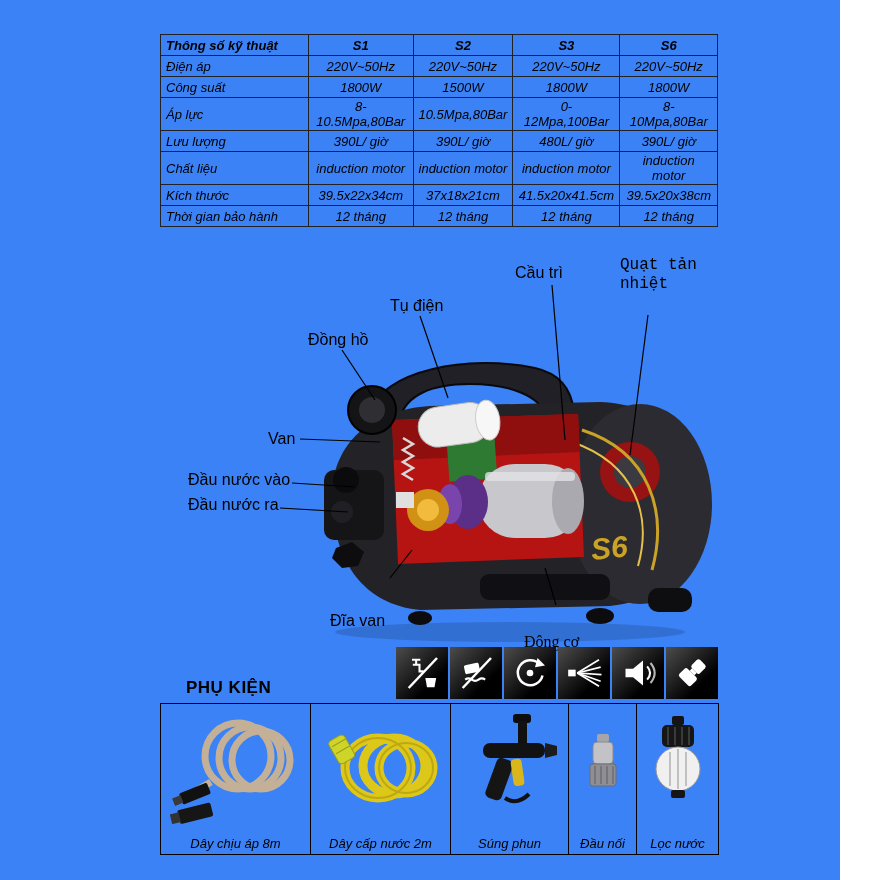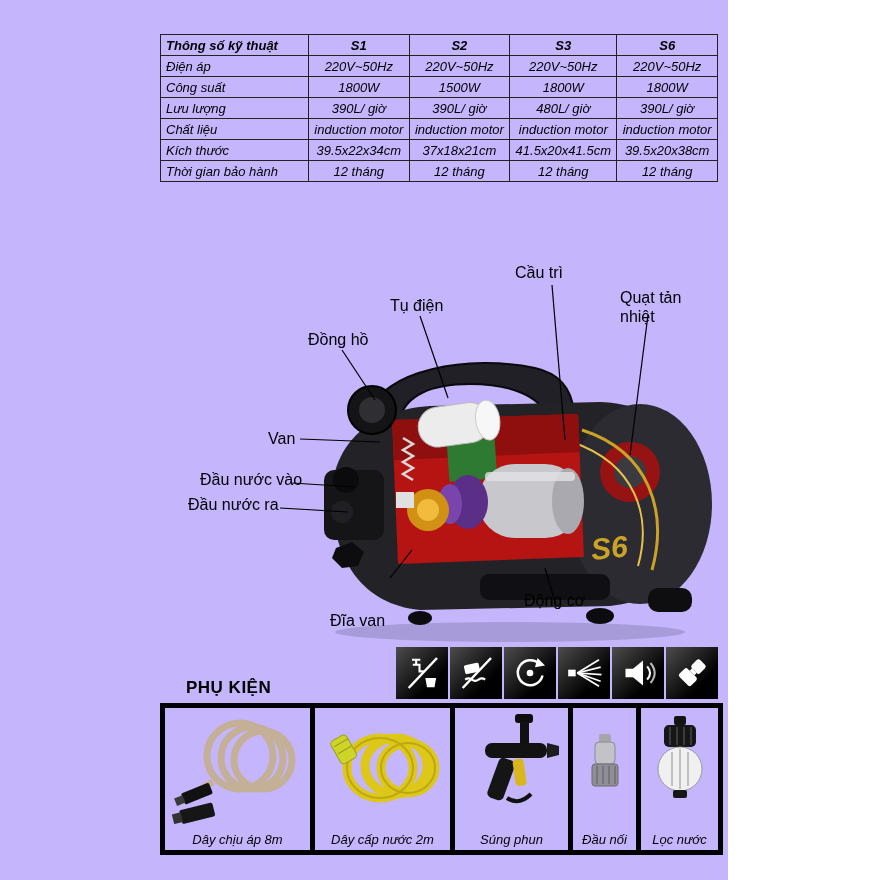--- a/index.html
+++ b/index.html
@@ -1,38 +1,38 @@
 <!DOCTYPE html>
 <html><head>
 <meta charset="utf-8">
 <style>
   * { margin:0; padding:0; box-sizing:border-box; }
   html,body { width:880px; height:880px; background:#fff; font-family:"Liberation Sans",sans-serif; }
-  .page { position:absolute; top:0; left:0; width:728px; height:880px; background:#c4b5fd; overflow:hidden; }
+  .page { position:absolute; top:0; left:0; width:840px; height:880px; background:#3b82f6; overflow:hidden; }
 
   
   .spec-table { position:absolute; left:160px; top:34px; width:558px; border-collapse:collapse;
                 font-style:italic; font-size:13px; color:#000; }
   .spec-table th, .spec-table td { border:1px solid #222; padding:1px 5px; height:21px; text-align:center; font-weight:normal; }
   .spec-table th { font-weight:bold; }
   .spec-table th:first-child, .spec-table td:first-child { text-align:left; width:148px; }
 
   
   .dlabel { position:absolute; font-size:16px; color:#000; line-height:1.2; }
   .machine-svg { position:absolute; left:300px; top:352px; width:420px; height:295px; }
   .leader-svg { position:absolute; left:160px; top:250px; width:560px; height:410px; pointer-events:none; }
 
   
   .icon-strip { position:absolute; left:396px; top:647px; display:flex; gap:2px; }
   .icon-tile { width:52px; height:52px; background:linear-gradient(135deg,#4d4d4d 0%,#000 70%); display:flex; align-items:center; justify-content:center; }
 
   
   .phu-kien { position:absolute; left:186px; top:678px; font-weight:bold; font-size:17px; letter-spacing:.5px; color:#000; }
   .acc-table { position:absolute; left:160px; top:703px; width:558px; height:152px; border-collapse:collapse; table-layout:fixed; }
-  .acc-table td { border:5px solid #000000; padding:0; position:relative; }
+  .acc-table td { border:1px solid #000000; padding:0; position:relative; }
   .acc-art { position:absolute; left:0; right:0; top:0; bottom:22px; display:flex; align-items:center; justify-content:center; }
   .acc-label { position:absolute; left:0; right:0; bottom:3px; text-align:center; font-style:italic; font-size:13px; color:#000; }
 </style>
 </head>
 <body>
 
 <div class="page">
 
   <table class="spec-table">
     <thead>
@@ -51,20 +51,27 @@
           <td>220V~50Hz</td>
           <td>220V~50Hz</td>
           <td>220V~50Hz</td>
         </tr>
         <tr>
           <td>Công suất</td>
           <td>1800W</td>
           <td>1500W</td>
           <td>1800W</td>
           <td>1800W</td>
+        </tr>
+        <tr>
+          <td>Áp lực</td>
+          <td>8-10.5Mpa,80Bar</td>
+          <td>10.5Mpa,80Bar</td>
+          <td>0-12Mpa,100Bar</td>
+          <td>8-10Mpa,80Bar</td>
         </tr>
         <tr>
           <td>Lưu lượng</td>
           <td>390L/ giờ</td>
           <td>390L/ giờ</td>
           <td>480L/ giờ</td>
           <td>390L/ giờ</td>
         </tr>
         <tr>
           <td>Chất liệu</td>
@@ -147,28 +154,28 @@
       <line x1="182" y1="100" x2="215" y2="150"></line>
       <line x1="140" y1="189" x2="220" y2="192"></line>
       <line x1="132" y1="233" x2="195" y2="237"></line>
       <line x1="120" y1="258" x2="188" y2="262"></line>
       <line x1="230" y1="328" x2="252" y2="300"></line>
       <line x1="396" y1="355" x2="385" y2="318"></line>
     </g>
   </svg>
 
   <div class="dlabel" style="left:515px; top:263px;">Cầu trì</div>
-  <div class="dlabel" style="left:620px; top:288px; width:86px;">Quạt tản nhiệt</div>
+  <div class="dlabel" style="left:620px; top:256px; width:86px;font-family:Liberation Mono, monospace;">Quạt tản nhiệt</div>
   <div class="dlabel" style="left:390px; top:296px;">Tụ điện</div>
   <div class="dlabel" style="left:308px; top:330px;">Đồng hồ</div>
   <div class="dlabel" style="left:268px; top:429px;">Van</div>
-  <div class="dlabel" style="left:188px; top:470px;margin-left:12px;">Đầu nước vào</div>
+  <div class="dlabel" style="left:188px; top:470px;">Đầu nước vào</div>
   <div class="dlabel" style="left:188px; top:495px;">Đầu nước ra</div>
   <div class="dlabel" style="left:330px; top:571px;margin-top:40px;">Đĩa van</div>
-  <div class="dlabel" style="left:524px; top:591px;">Động cơ</div>
+  <div class="dlabel" style="left:524px; top:632px;font-family:Liberation Serif, serif;">Động cơ</div>
 
   <div class="icon-strip">
     <div class="icon-tile">
       <svg width="40" height="40" viewBox="0 0 48 48" fill="none" stroke="#fff" stroke-width="2.5">
         <path d="M12,8 h10 M17,8 v6 M13,14 h8 v8 h5"></path>
         <path d="M28,30 h13 l-2,11 h-9 z" fill="#fff" stroke="none"></path>
         <line x1="8" y1="42" x2="42" y2="6" stroke-width="3"></line>
       </svg>
     </div>
     <div class="icon-tile">

